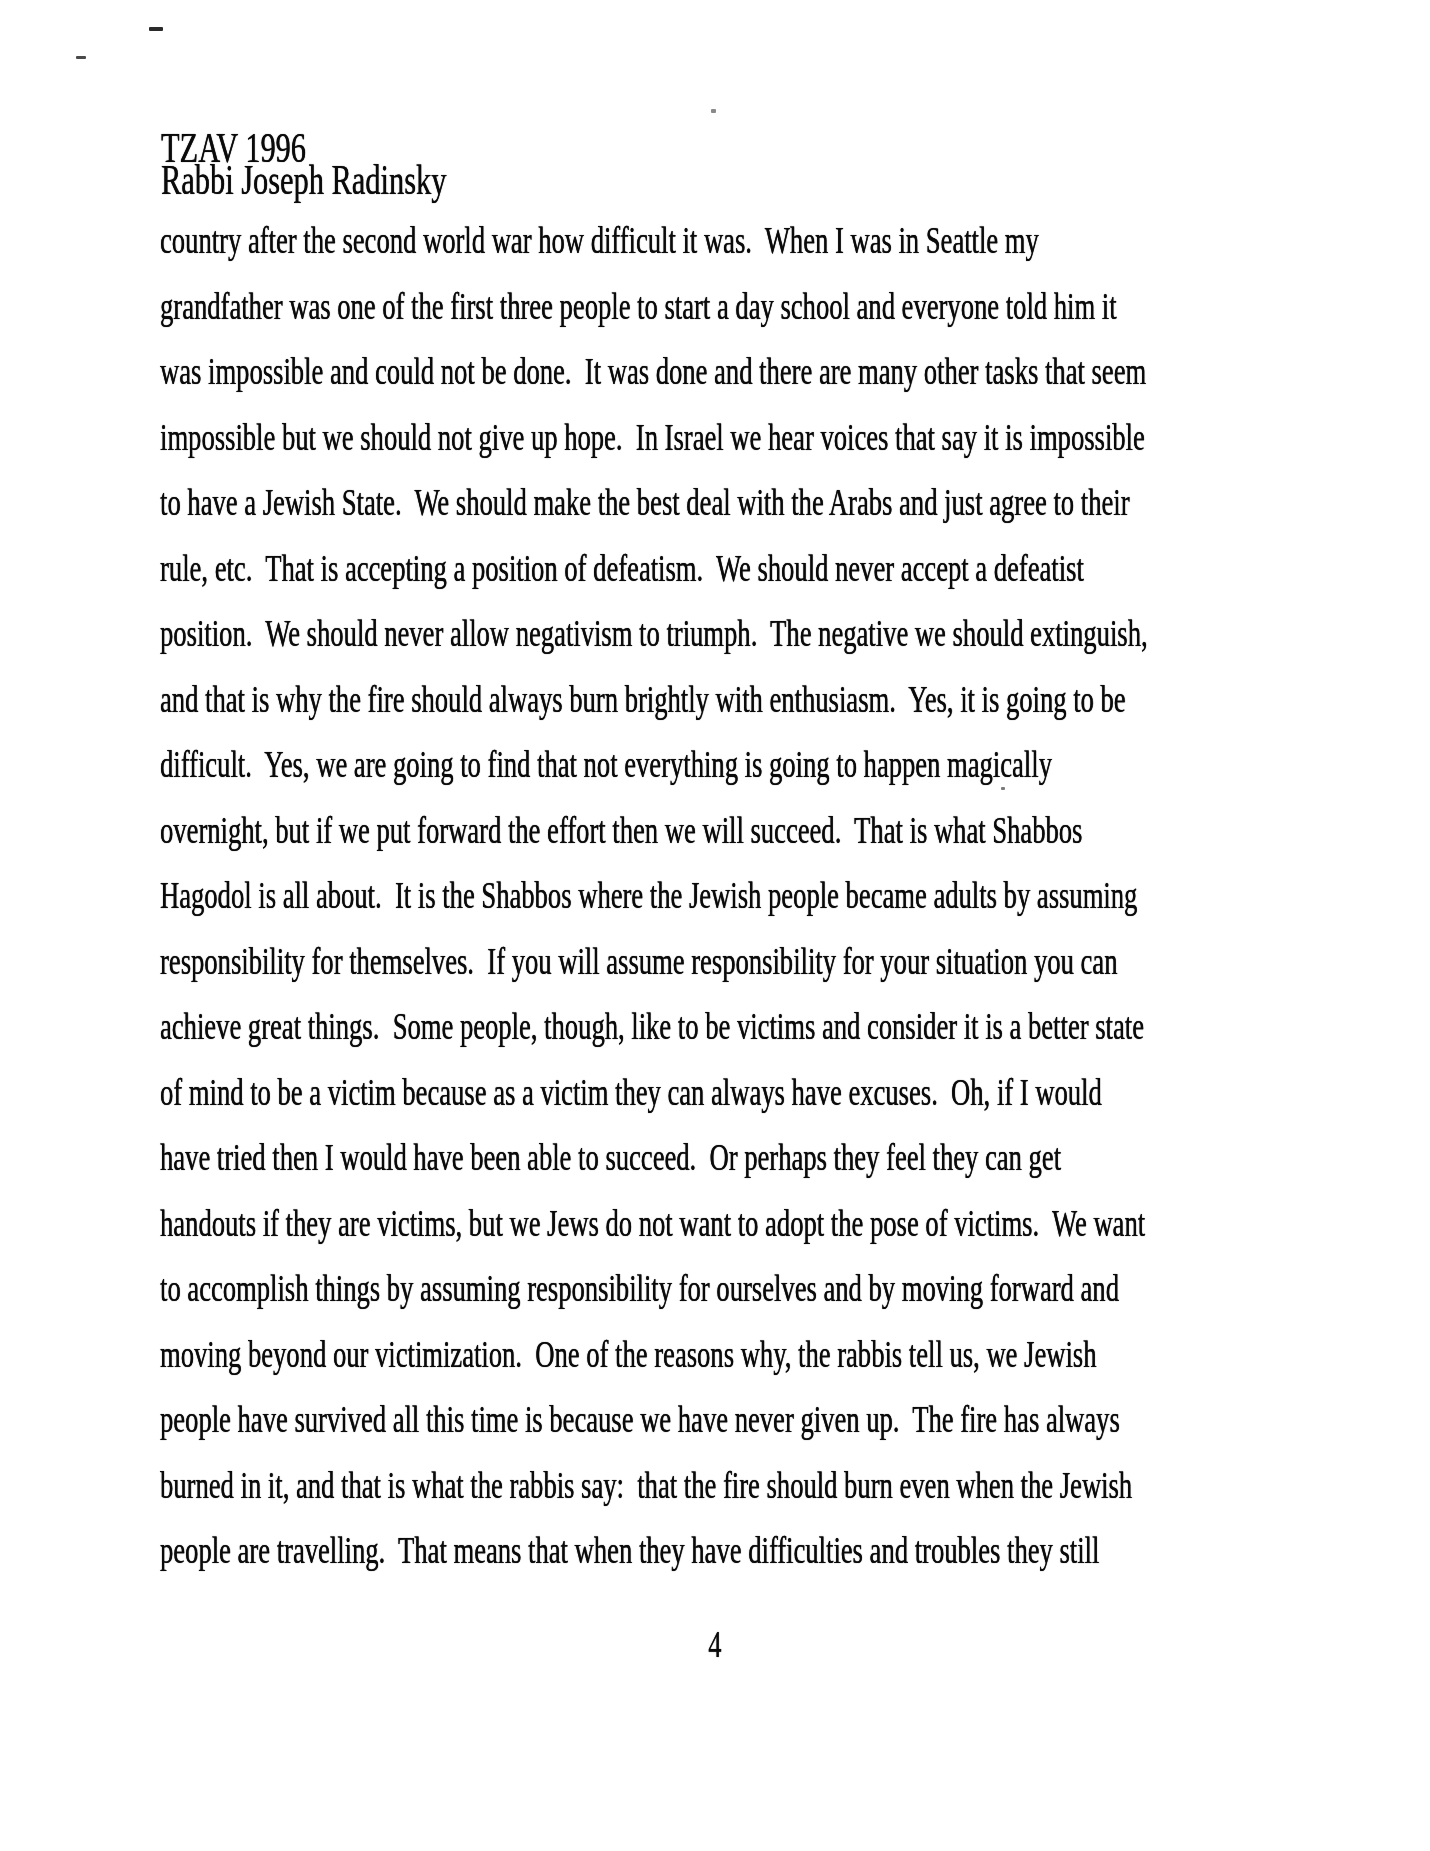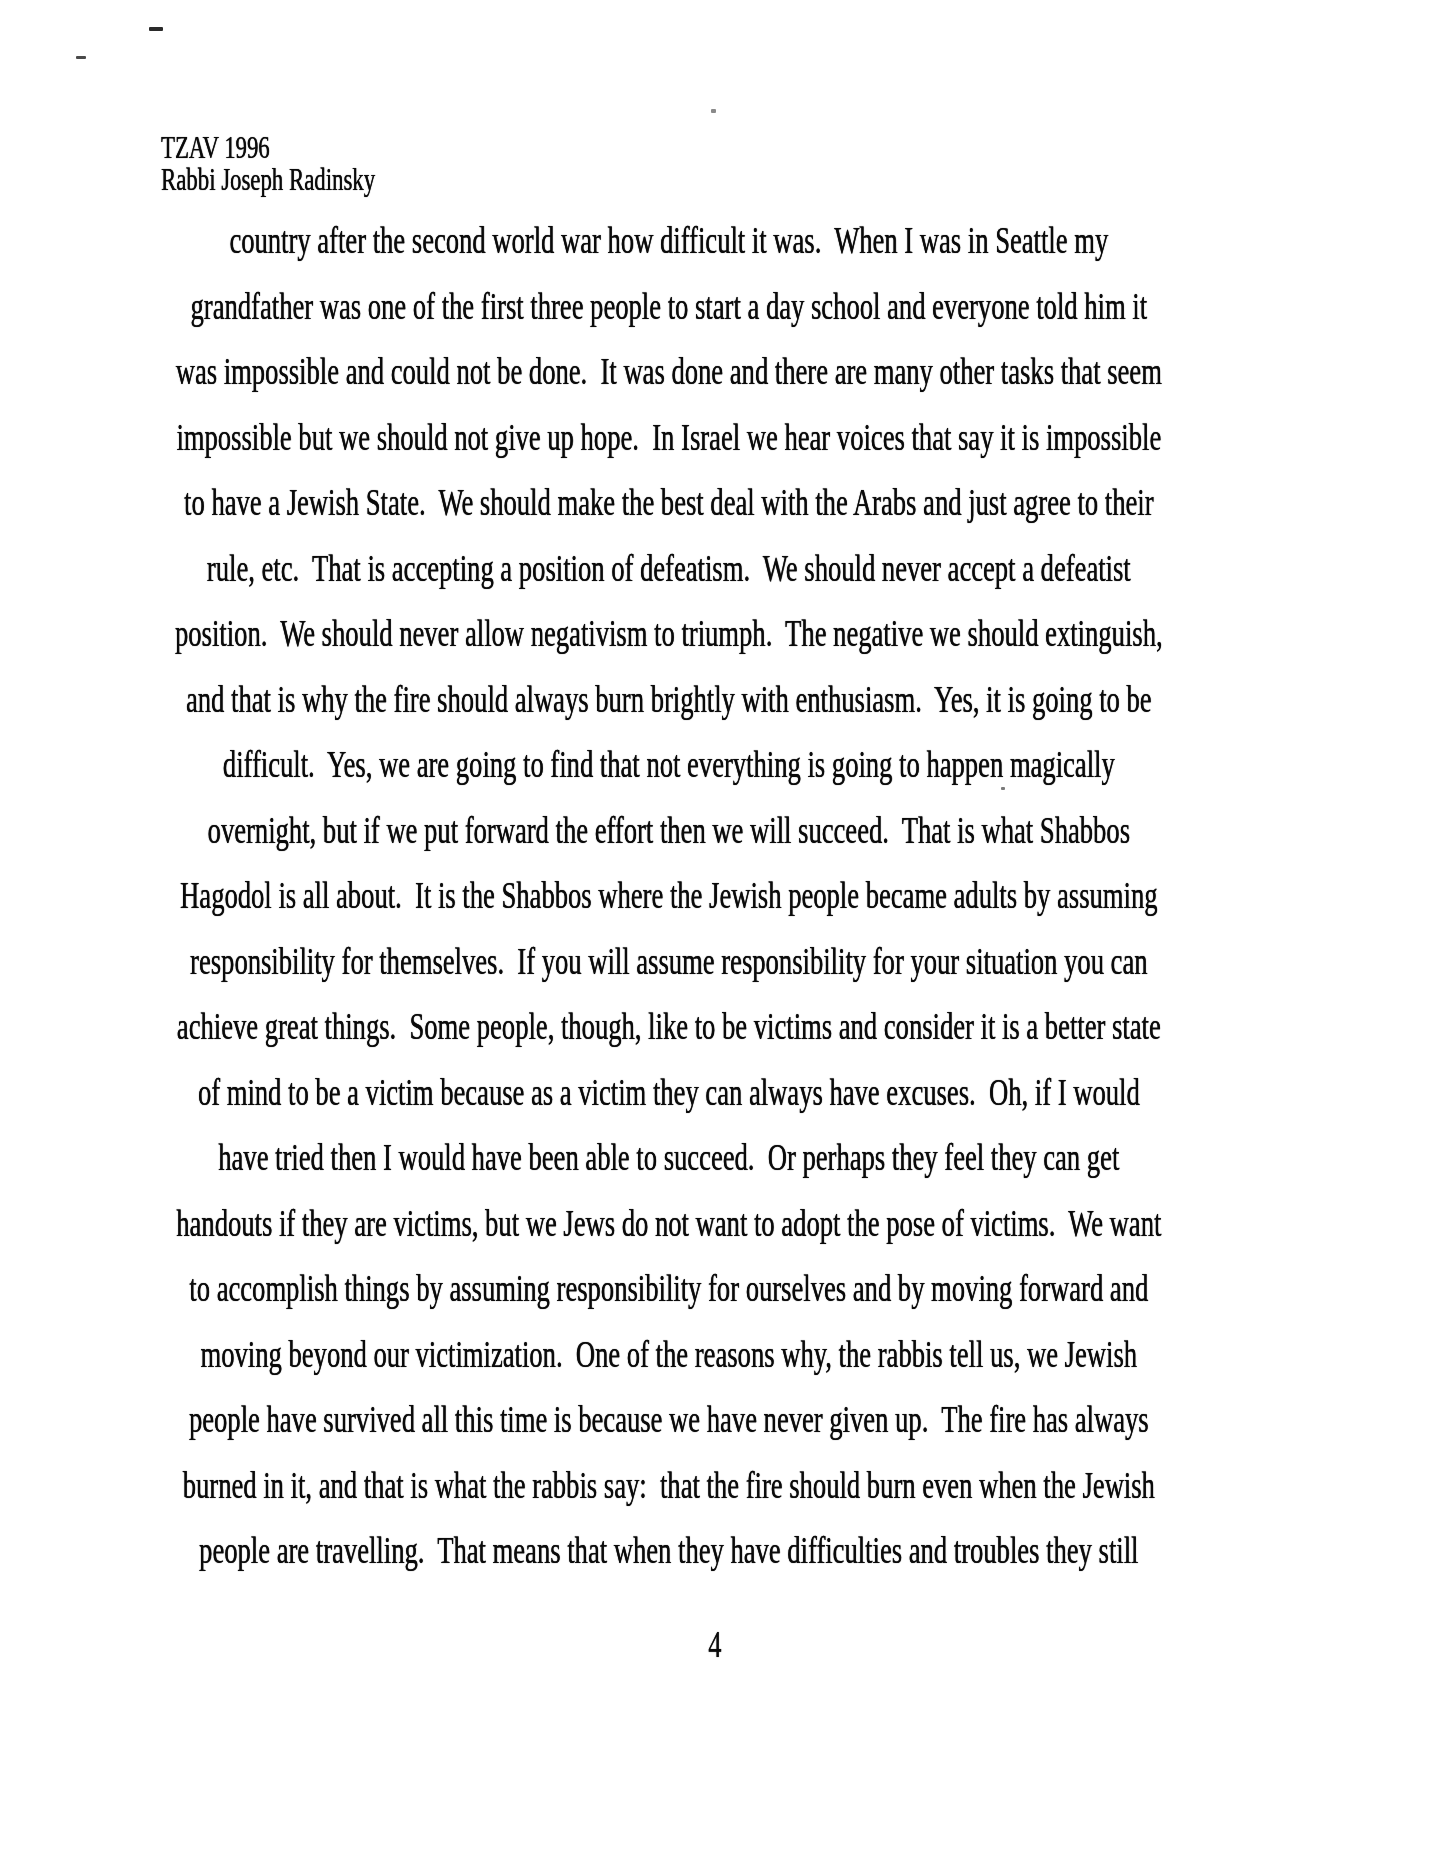--- a/index.html
+++ b/index.html
@@ -20,29 +20,28 @@
   .tw {
     white-space: pre;
     transform: scale(0.95, 1.32);
     transform-origin: 0 50%;
     text-shadow: 0 0 0.8px rgba(0,0,0,0.85), 0.3px 0.3px 0 rgba(0,0,0,0.45);
   }
   .doc-header {
     position: absolute;
     left: 161px;
     top: 131px;
-    font-size: 24px;
+    font-size: 32px;
     line-height: 32px;
   }
   .doc-body {
     position: absolute;
-    left: 175px;
+    left: 160px;
     top: 208px;
     font-size: 28px;
-    text-align: center;
   }
   .doc-body .line {
     height: 65.5px;
     line-height: 65.5px;
   }
   .page-footer {
     position: absolute;
     left: 0;
     top: 1629px;
     width: 1430px;

